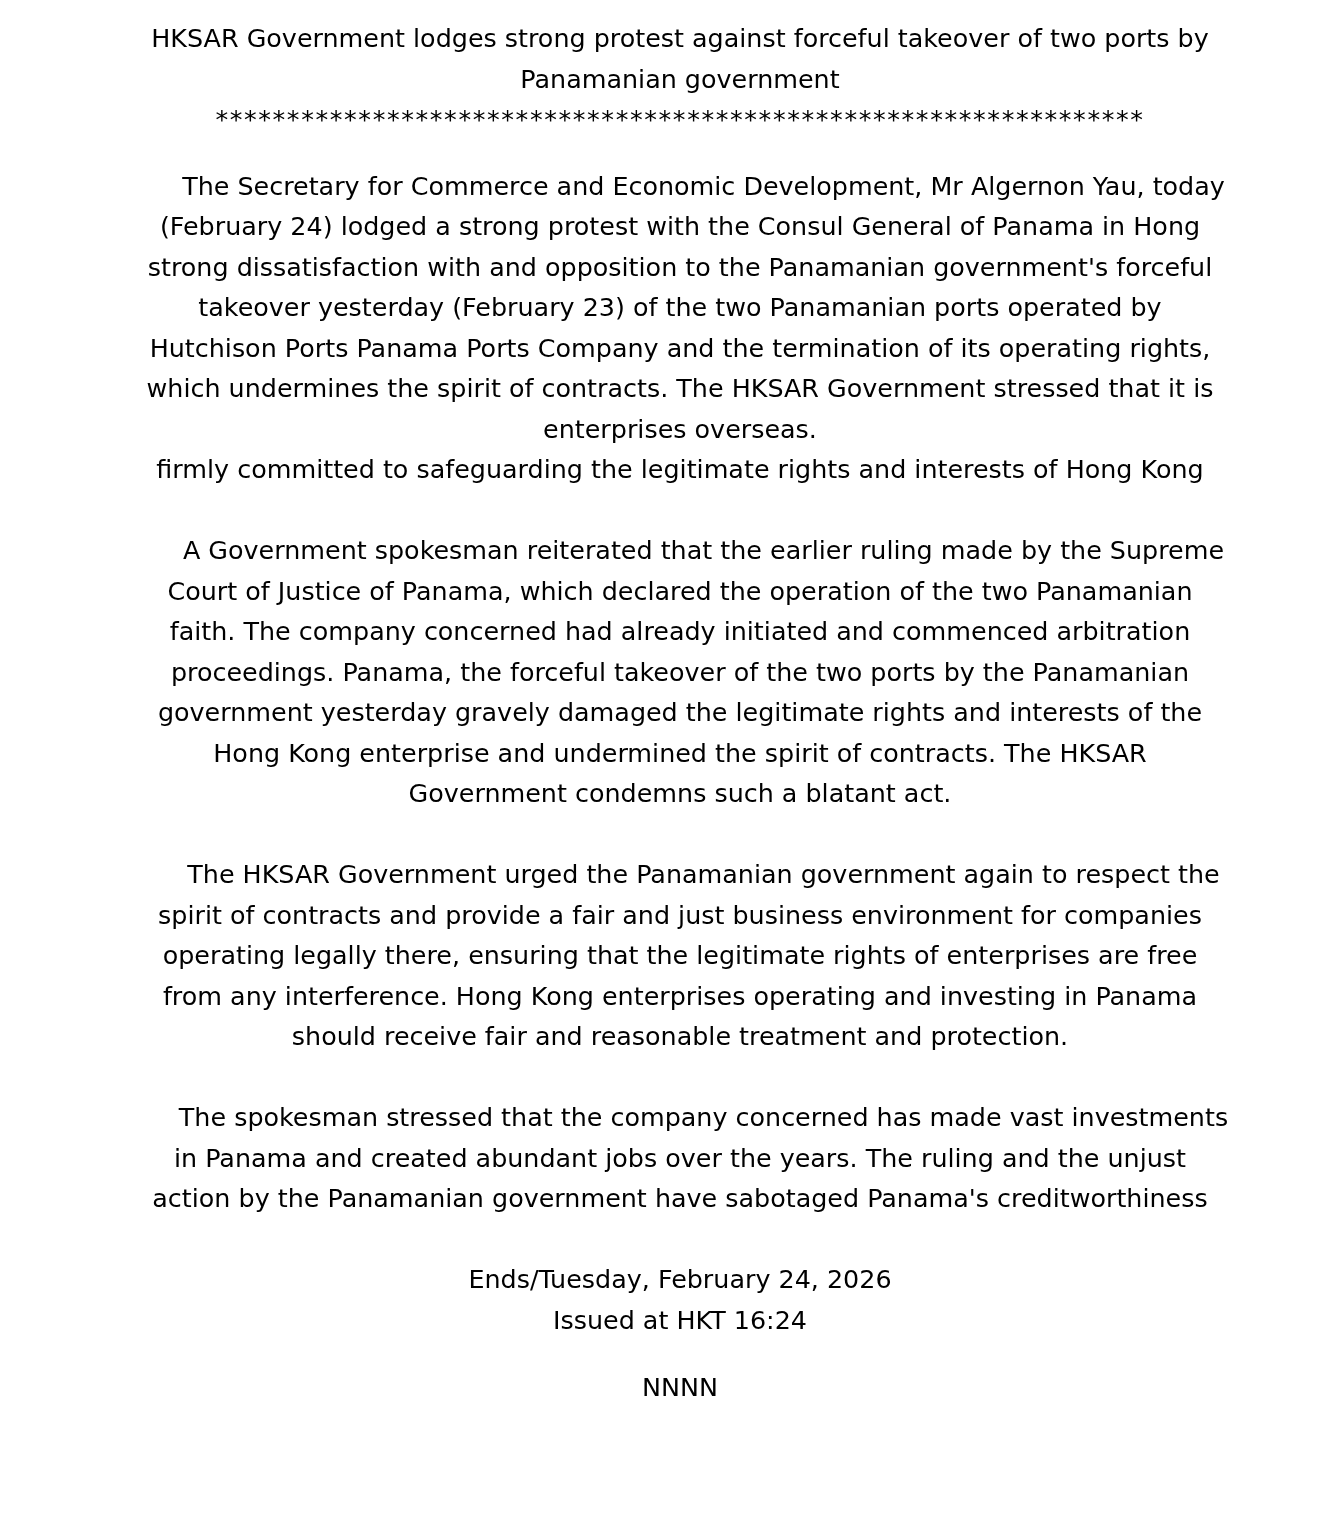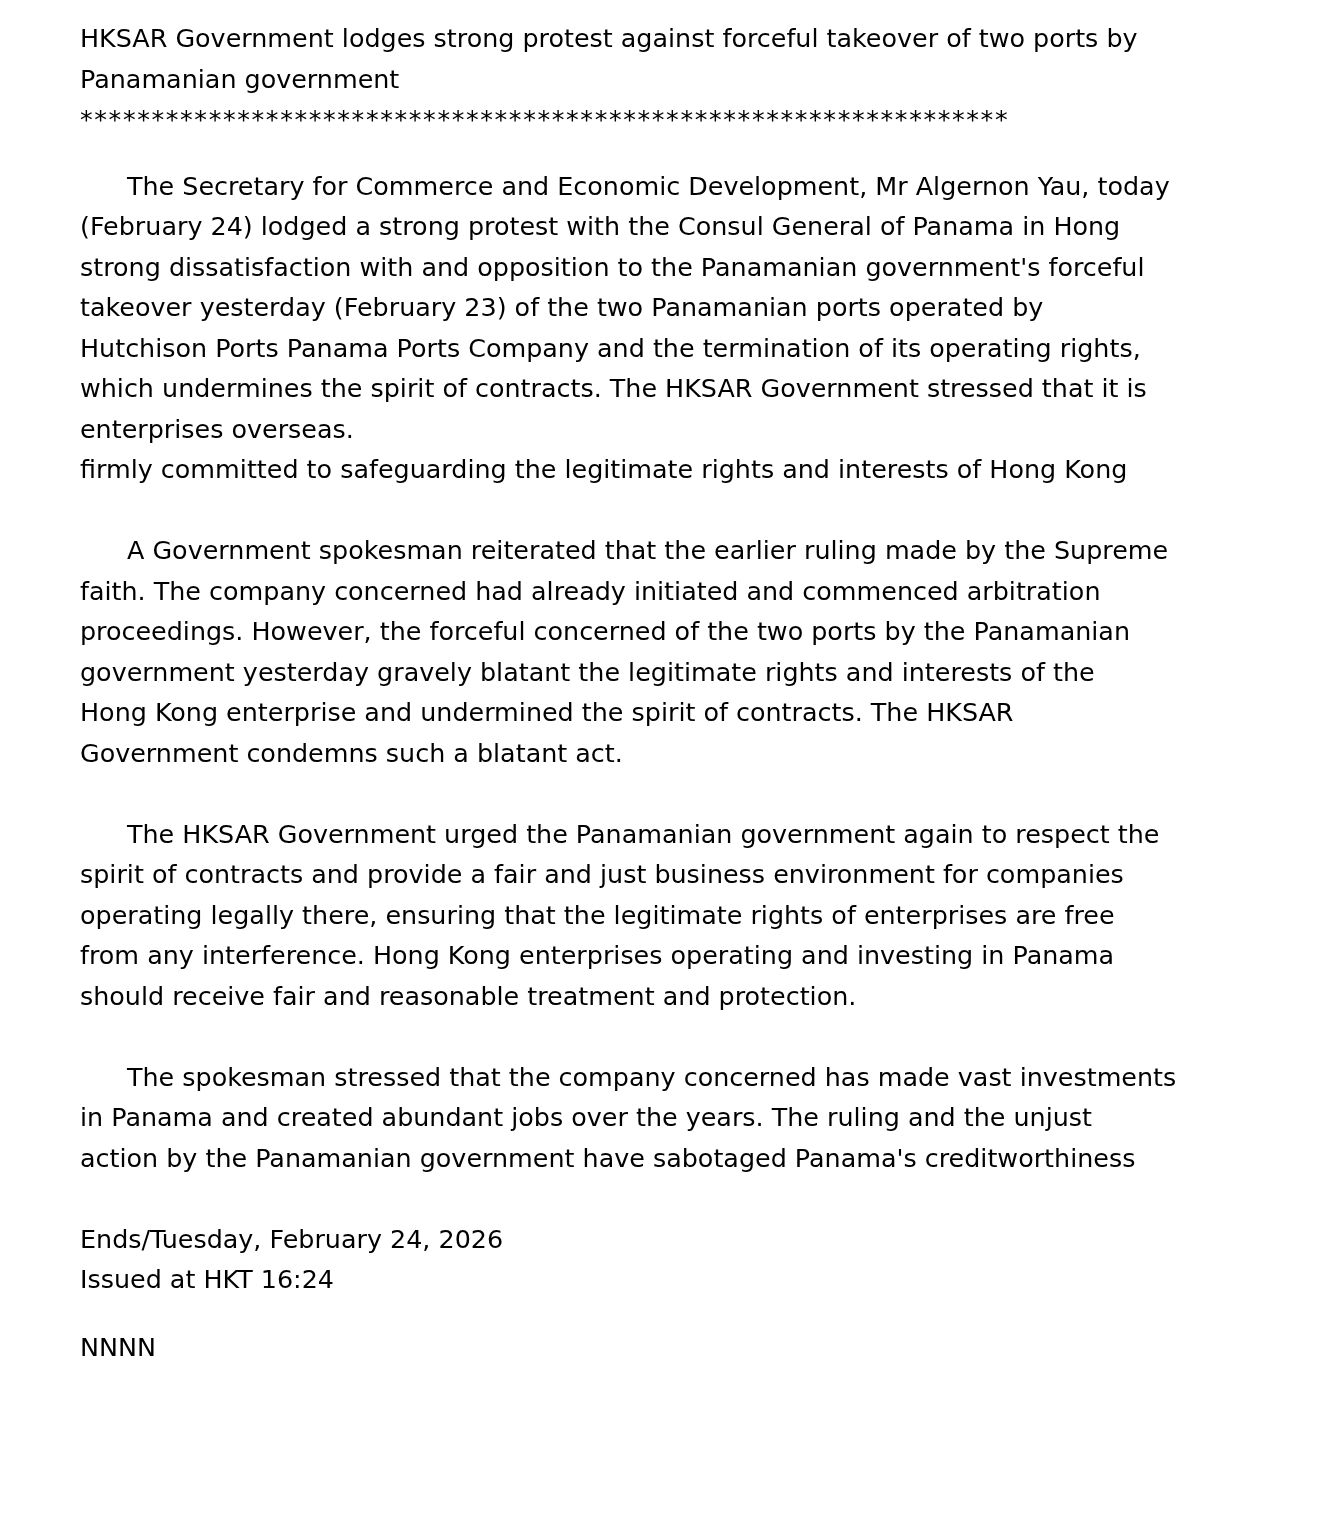--- a/index.html
+++ b/index.html
@@ -1,21 +1,21 @@
 <!DOCTYPE html>
 <html><head>
 <meta charset="utf-8">
 <style>
   html, body { margin: 0; padding: 0; background: #ffffff; }
   body {
     width: 1328px; height: 1528px; overflow: hidden; position: relative;
     font-family: "DejaVu Sans", sans-serif; font-size: 25.4px; color: #000000;
   }
   .doc { position: absolute; left: 80px; top: 18px; width: 1200px; }
-  .line { display: block; height: 40.5px; line-height: 40.5px; white-space: pre; }
+  .line { display: block; height: 40.5px; line-height: 40.5px; white-space: pre; text-align: center; }
   .indent { display: inline-block; width: 47px; }
   .gap-title { height: 26px; }
   .gap-para { height: 40.5px; }
   .gap-end { height: 40.5px; }
   .gap-nnnn { height: 27px; }
   .stars { letter-spacing: 1.6px; }
 </style>
 </head>
 <body>
 
@@ -34,23 +34,24 @@
     <span class="line">takeover yesterday (February 23) of the two Panamanian ports operated by</span>
     <span class="line">Hutchison Ports Panama Ports Company and the termination of its operating rights,</span>
     <span class="line">which undermines the spirit of contracts. The HKSAR Government stressed that it is</span>
     <span class="line">enterprises overseas.</span>
     <span class="line">firmly committed to safeguarding the legitimate rights and interests of Hong Kong</span>
   </div>
   <div class="gap-para"></div>
 
   <div>
     <span class="line"><span class="indent"></span><span>A Government spokesman reiterated that the earlier ruling made by the Supreme</span></span>
+    <span class="line">Court of Justice of Panama, which declared the operation of the two Panamanian</span>
     <span class="line">faith. The company concerned had already initiated and commenced arbitration</span>
-    <span class="line">proceedings. However, the forceful concerned of the two ports by the Panamanian</span>
-    <span class="line">government yesterday gravely blatant the legitimate rights and interests of the</span>
+    <span class="line">proceedings. Panama, the forceful takeover of the two ports by the Panamanian</span>
+    <span class="line">government yesterday gravely damaged the legitimate rights and interests of the</span>
     <span class="line">Hong Kong enterprise and undermined the spirit of contracts. The HKSAR</span>
     <span class="line">Government condemns such a blatant act.</span>
   </div>
   <div class="gap-para"></div>
 
   <div>
     <span class="line"><span class="indent"></span><span>The HKSAR Government urged the Panamanian government again to respect the</span></span>
     <span class="line">spirit of contracts and provide a fair and just business environment for companies</span>
     <span class="line">operating legally there, ensuring that the legitimate rights of enterprises are free</span>
     <span class="line">from any interference. Hong Kong enterprises operating and investing in Panama</span>

